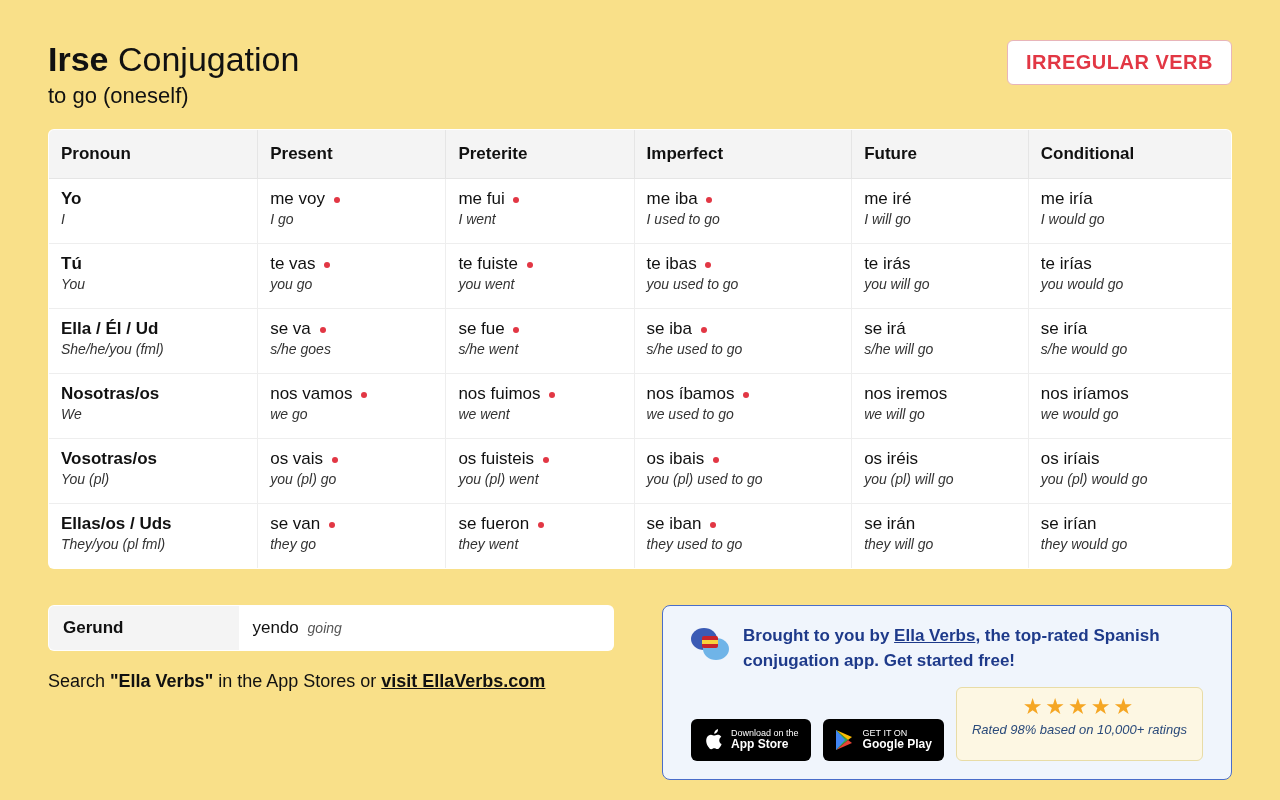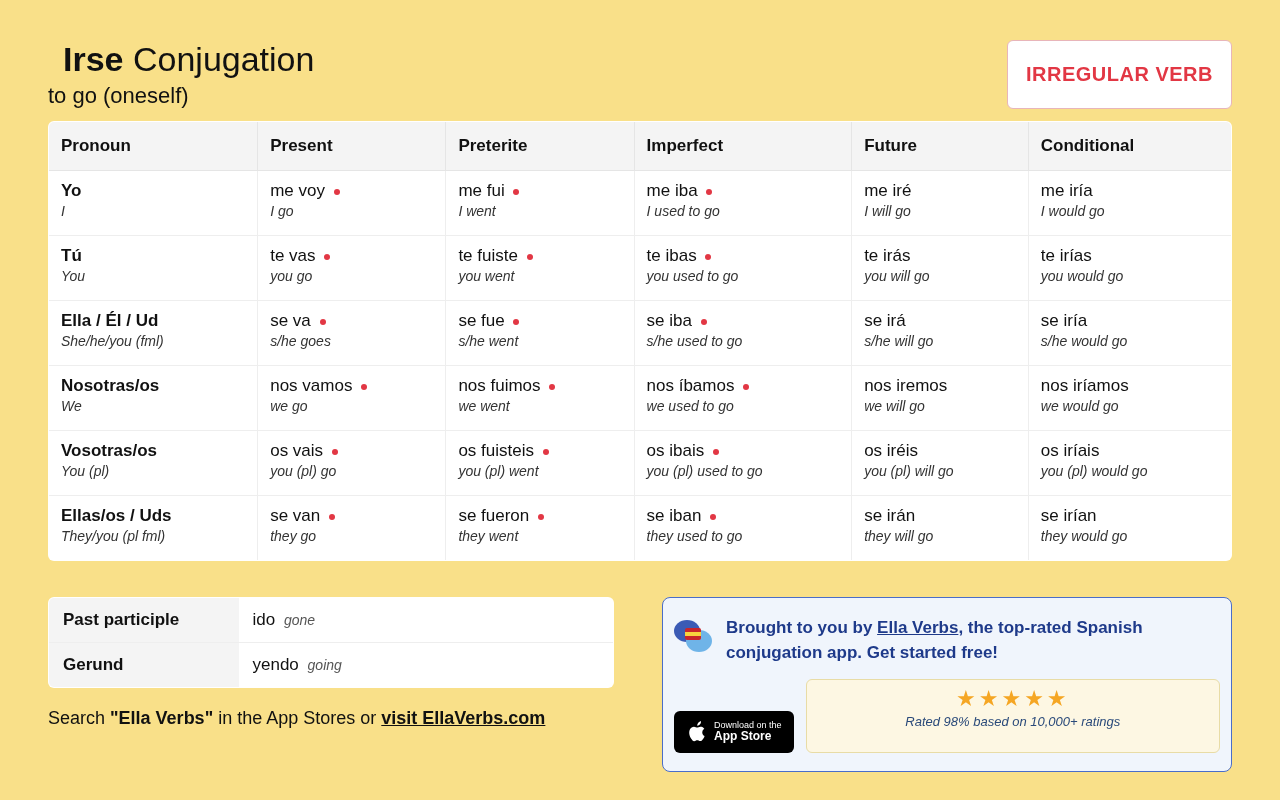--- a/index.html
+++ b/index.html
@@ -9,37 +9,37 @@
   width: 1280px;
   height: 800px;
   padding: 40px 48px;
   color: #111;
 }
 .header-row {
   display: flex;
   justify-content: space-between;
   align-items: flex-start;
 }
-.title { font-size: 34px; font-weight: 400; margin-left: 15px; }
+.title { font-size: 34px; font-weight: 400; }
 .title strong { font-weight: 700; }
 .subtitle { font-size: 22px; margin-top: 4px; }
 .badge {
   background: #fff;
   color: #e23744;
   font-weight: 700;
   font-size: 20px;
-  padding: 22px 18px;
+  padding: 10px 18px;
   border: 1px solid #e8b5ba;
   border-radius: 6px;
   letter-spacing: 0.5px;
 }
 .conj-table {
   width: 100%;
   border-collapse: collapse;
-  margin-top: 12px;
+  margin-top: 20px;
   background: #fff;
   border: 1px solid #ddd;
   border-radius: 6px;
   overflow: hidden;
 }
 .conj-table th {
   text-align: left;
   background: #f4f4f4;
   padding: 14px 12px;
   font-weight: 700;
@@ -80,21 +80,21 @@
 .mini-label { background: #f4f4f4; font-weight: 700; width: 190px; }
 .mini-val-sub { font-style: italic; font-size: 14px; color: #555; margin-left: 4px; }
 .search-line { font-size: 18px; margin-top: 20px; }
 .search-line .bold { font-weight: 700; }
 .search-line a { color: #111; text-decoration: underline; font-weight:700;}
 .promo {
   flex: 1;
   background: #f0f5fc;
   border: 1.5px solid #4a6dc9;
   border-radius: 8px;
-  padding: 18px 11px;
+  padding: 18px 28px;
 }
 .promo-top { display: flex; gap: 12px; align-items: flex-start; }
 .promo-icon {
   width: 40px; height: 40px; flex-shrink: 0;
   position: relative;
 }
 .promo-icon .bubble1 { position:absolute;width:26px;height:22px;background:#3b5bb5;border-radius:50%;left:0;top:4px; }
 .promo-icon .bubble2 { position:absolute;width:26px;height:22px;background:#6fb4e8;border-radius:50%;left:12px;top:14px; }
 .promo-icon .flag { position:absolute;width:16px;height:12px;left:11px;top:12px;background:linear-gradient(to bottom,#c8242b 33%,#f7d23e 33%,#f7d23e 66%,#c8242b 66%);border-radius:2px; }
 .promo-text { font-size: 17px; font-weight: 700; color: #1e3a8a; line-height: 1.45; }
@@ -293,24 +293,20 @@
           <div class="verb-sub">they would go</div>
         </td>
       </tr>
     </tbody>
 </table>
 
 <div class="bottom-row">
   <div class="left-col">
     <table class="mini-table">
       <tbody>
-          <tr>
-        <td class="mini-label">Past participle</td>
-        <td><span>ido</span> <span class="mini-val-sub">gone</span></td>
-      </tr>
       <tr>
         <td class="mini-label">Gerund</td>
         <td><span>yendo</span> <span class="mini-val-sub">going</span></td>
       </tr>
     </tbody>
       </table>
     <div class="search-line">
       <span>Search </span><span class="bold">"Ella Verbs"</span><span> in the App Stores or </span><a href="#">visit EllaVerbs.com</a>
     </div>
   </div>
@@ -329,19 +325,31 @@
     <div class="promo-bottom">
       <div class="store-btn">
         <svg class="apple-logo" viewBox="0 0 24 28">
             <path d="M19.5 14.5c0-3 2.4-4.4 2.5-4.5-1.4-2-3.5-2.3-4.2-2.3-1.8-.2-3.5 1-4.4 1s-2.3-1-3.8-1c-2 0-3.8 1.1-4.8 2.9-2 3.5-.5 8.7 1.5 11.5 1 1.4 2.1 3 3.6 2.9 1.4-.1 2-1 3.7-1s2.2 1 3.7.9c1.5 0 2.5-1.4 3.4-2.8.7-1 1.3-2.2 1.6-3.4-1.9-.7-2.8-2.4-2.8-4.2zm-2.7-9.7c.8-1 1.3-2.3 1.2-3.7-1.1 0-2.5.8-3.3 1.7-.7.9-1.4 2.3-1.2 3.6 1.3.1 2.5-.6 3.3-1.6z"></path>
           </svg>
         <div>
             <div class="tiny">Download on the</div>
             <div class="big">App Store</div>
           </div>
       </div>
+      <div class="store-btn">
+        <svg width="20" height="22" viewBox="0 0 20 22">
+          <path d="M1 1 L13 11 L1 21 Z" fill="#34a853"></path>
+          <path d="M1 1 L17 8 L13 11 Z" fill="#fbbc04"></path>
+          <path d="M1 21 L17 14 L13 11 Z" fill="#ea4335"></path>
+          <path d="M1 1 L1 21 L10 11 Z" fill="#4285f4"></path>
+        </svg>
+        <div>
+            <div class="tiny">GET IT ON</div>
+            <div class="big">Google Play</div>
+          </div>
+      </div>
       <div class="rating-box">
         <div class="stars">★★★★★</div>
         <div class="rating-sub">Rated 98% based on 10,000+ ratings</div>
       </div>
     </div>
   </div>
 </div>
 
 </body></html>

